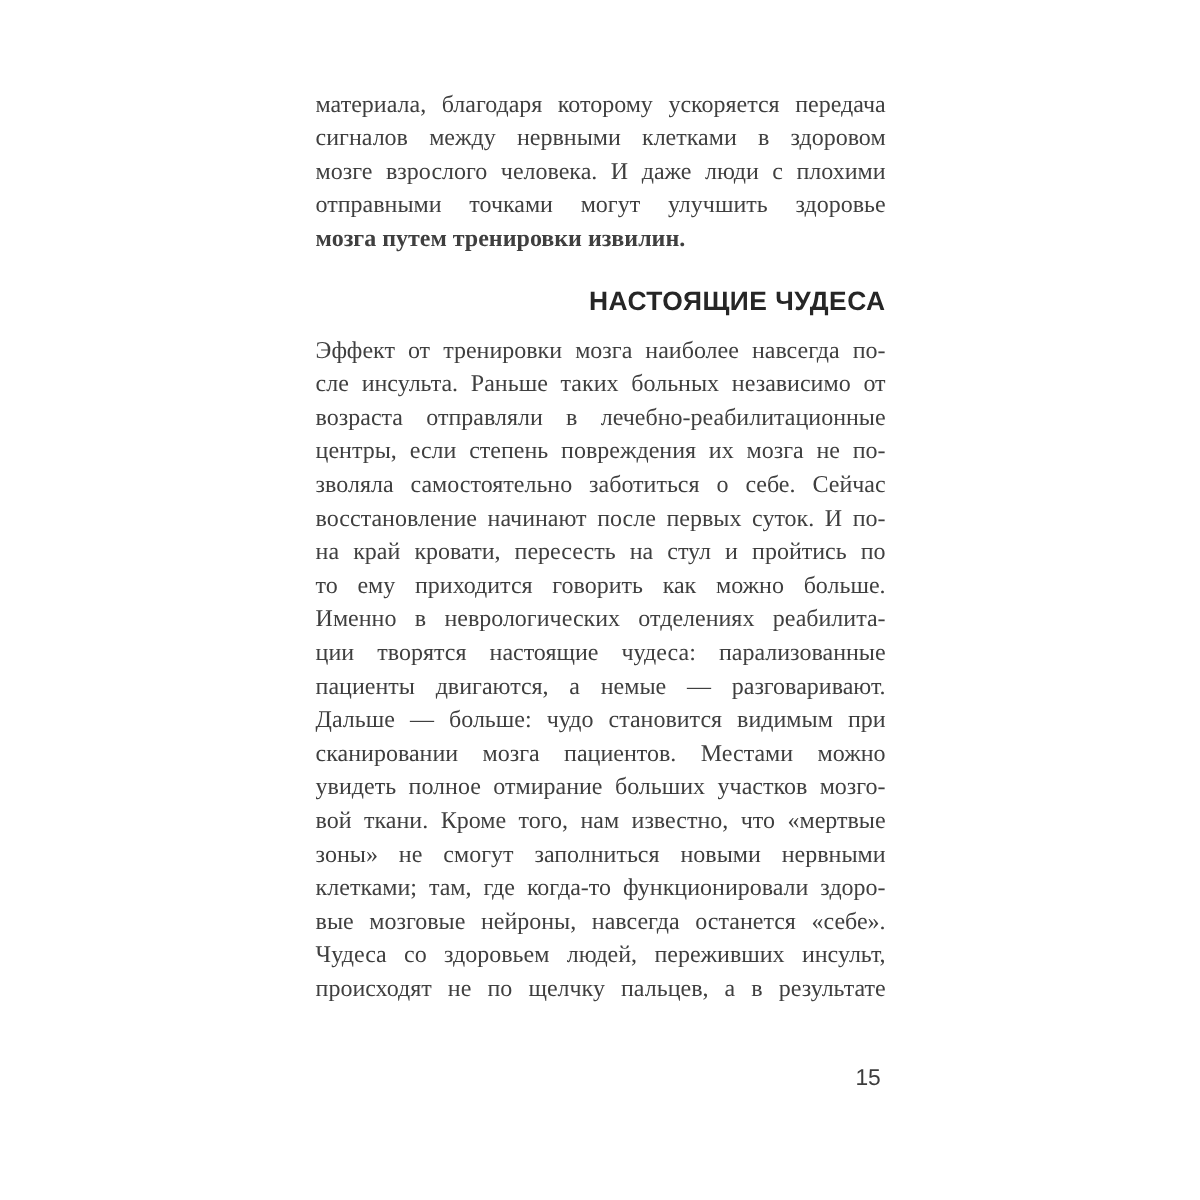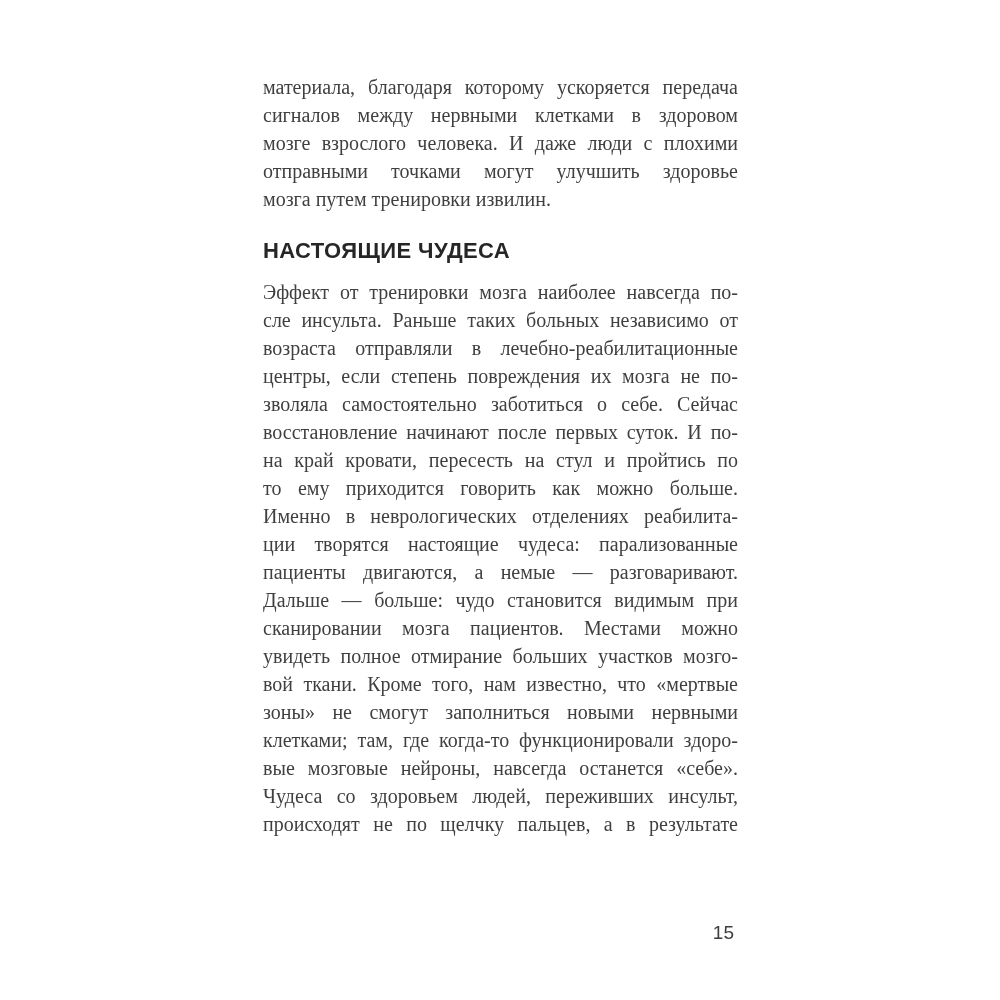--- a/index.html
+++ b/index.html
@@ -23,42 +23,43 @@
     font-size: 20px;
     line-height: 28px;
   }
   .para .line {
     text-align: justify;
     text-align-last: justify;
   }
   .para .line.line-last-left {
     text-align: center;
     text-align-last: left;
+    font-weight: bold;
   }
   .para-top { top: 73px; }
   .para-main { top: 278px; }
   .heading {
     position: absolute;
     left: 263px;
     width: 475px;
     top: 237px;
     margin: 0;
-    text-align: left;
+    text-align: right;
     font-family: "Liberation Sans", sans-serif;
     font-weight: 700;
     font-size: 22px;
     line-height: 28px;
     letter-spacing: 0.4px;
     color: var(--heading, #262626);
   }
   .page-number {
     position: absolute;
     left: 263px;
     width: 471px;
-    top: 922px;
+    top: 888px;
     text-align: right;
     font-family: "Liberation Sans", sans-serif;
     font-size: 19px;
     line-height: 22px;
     color: var(--page_number, #3d3d3d);
   }
 </style>
 </head>
 <body>
 

